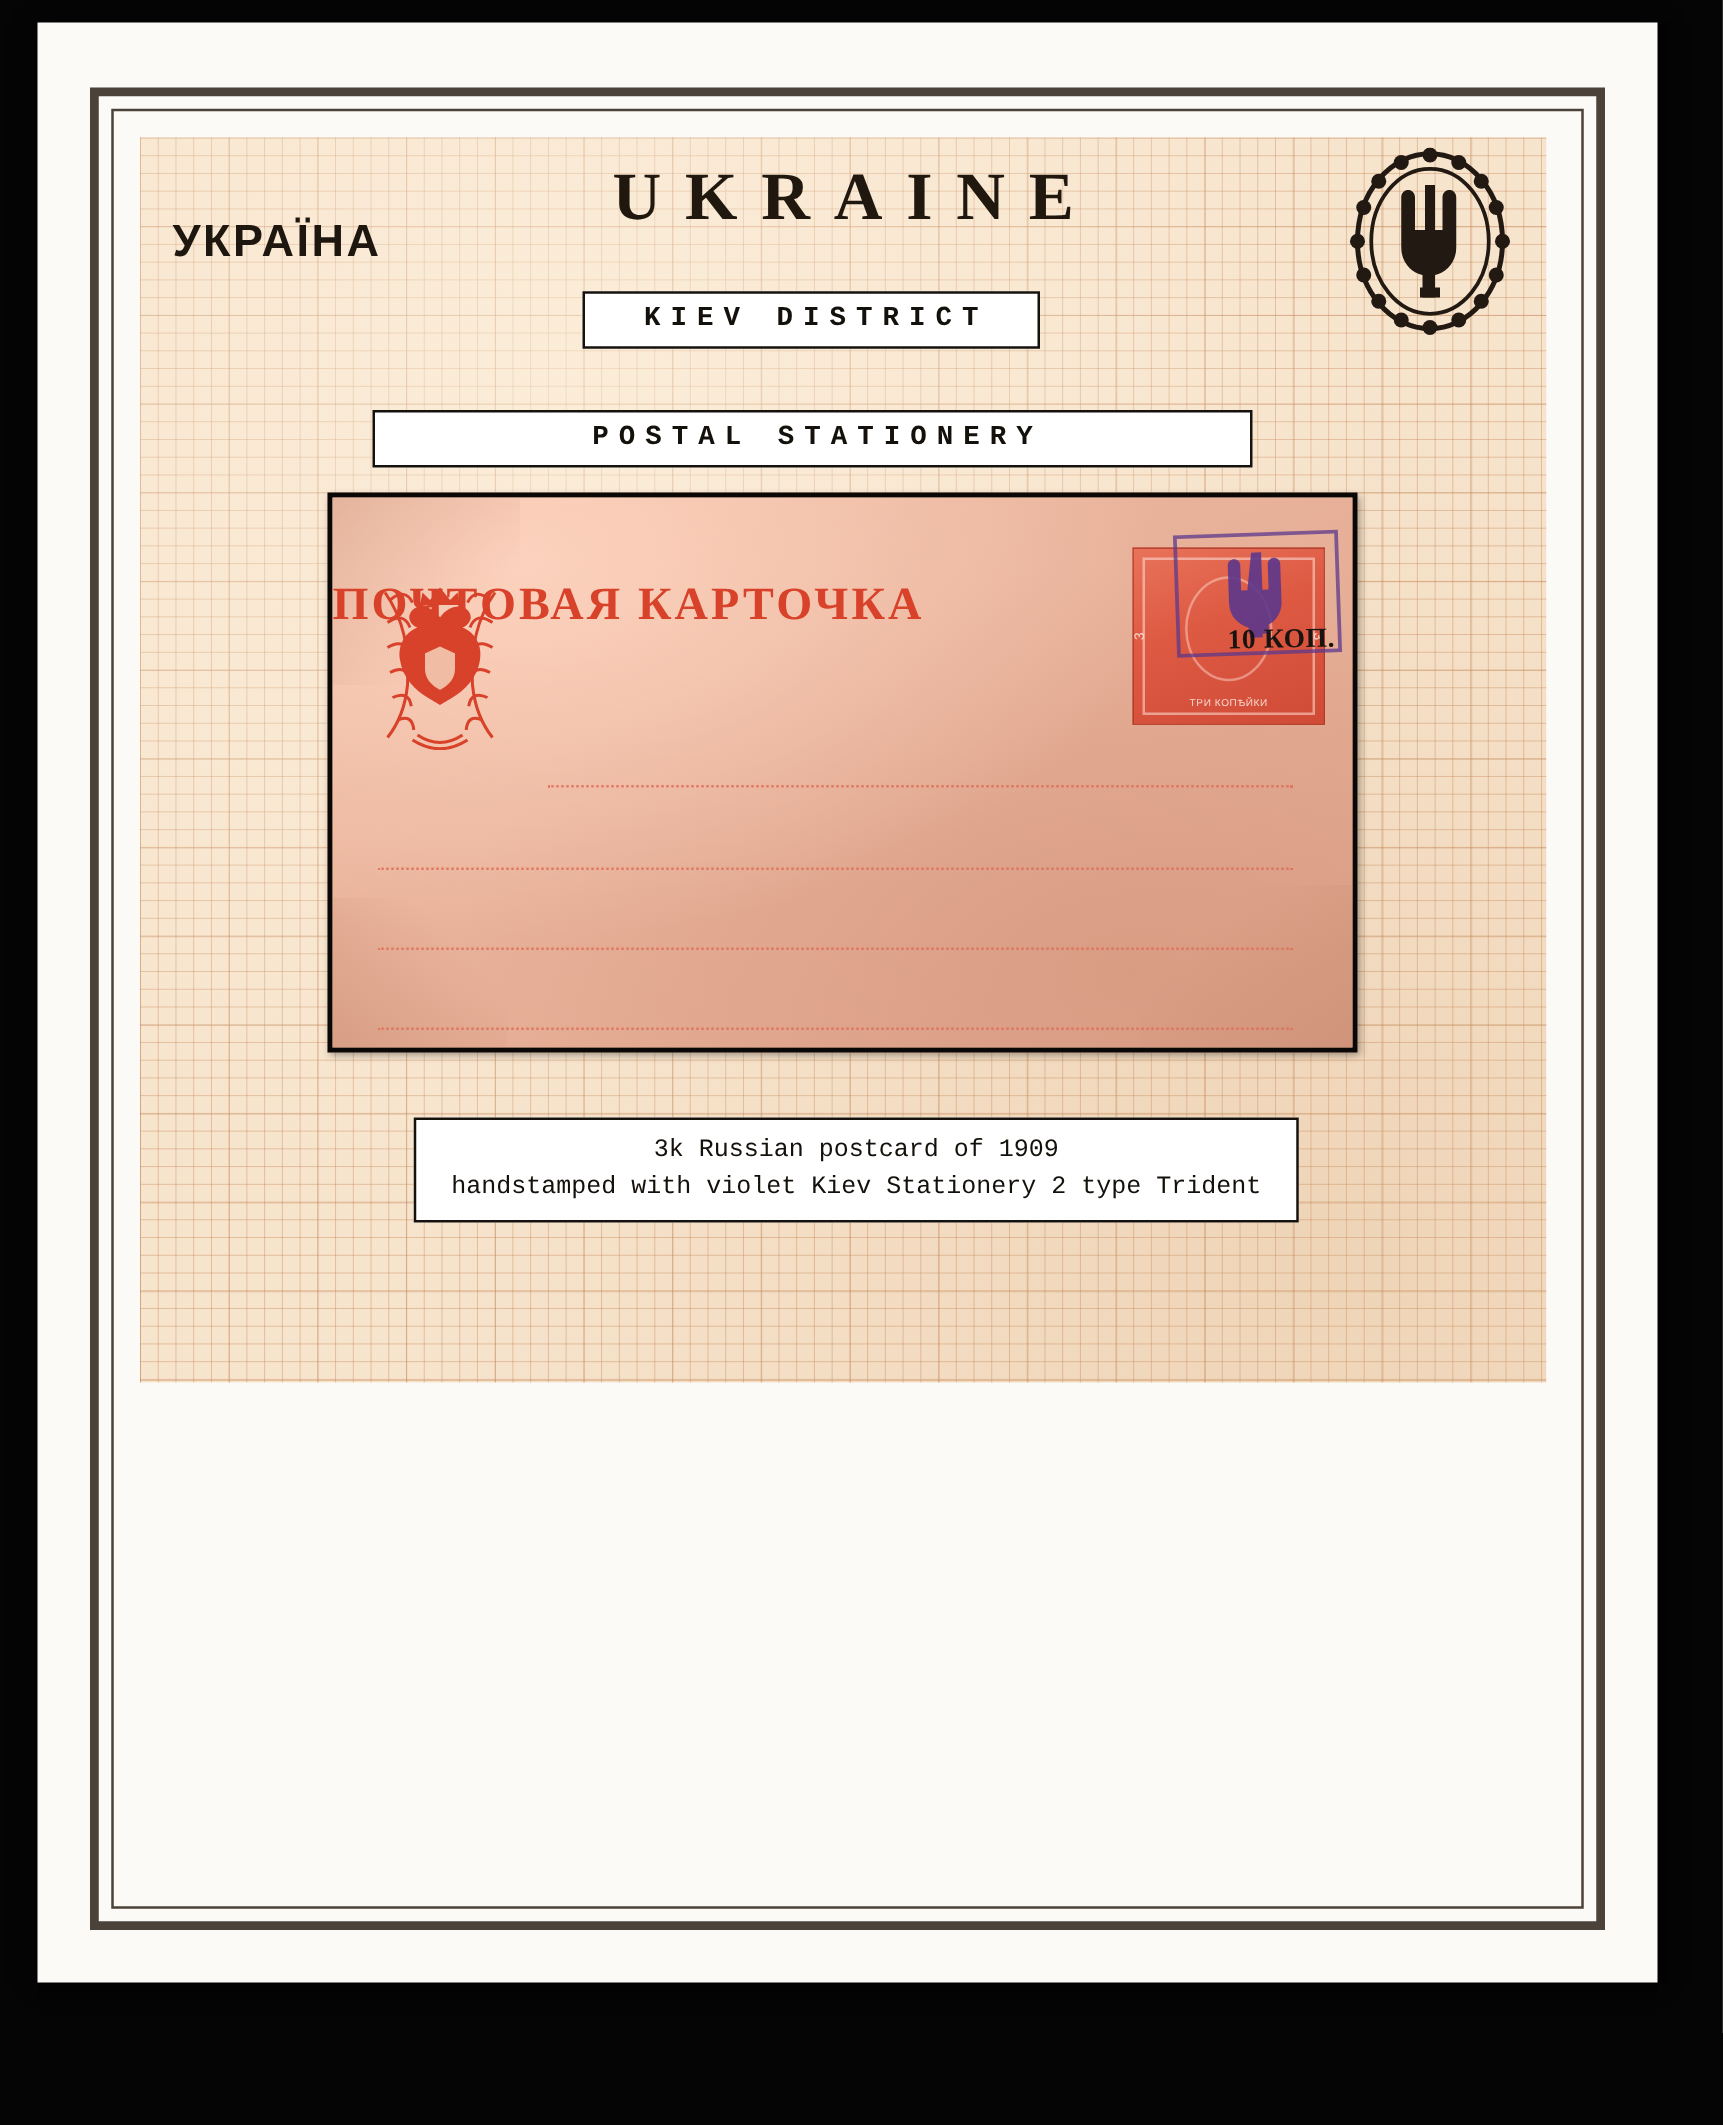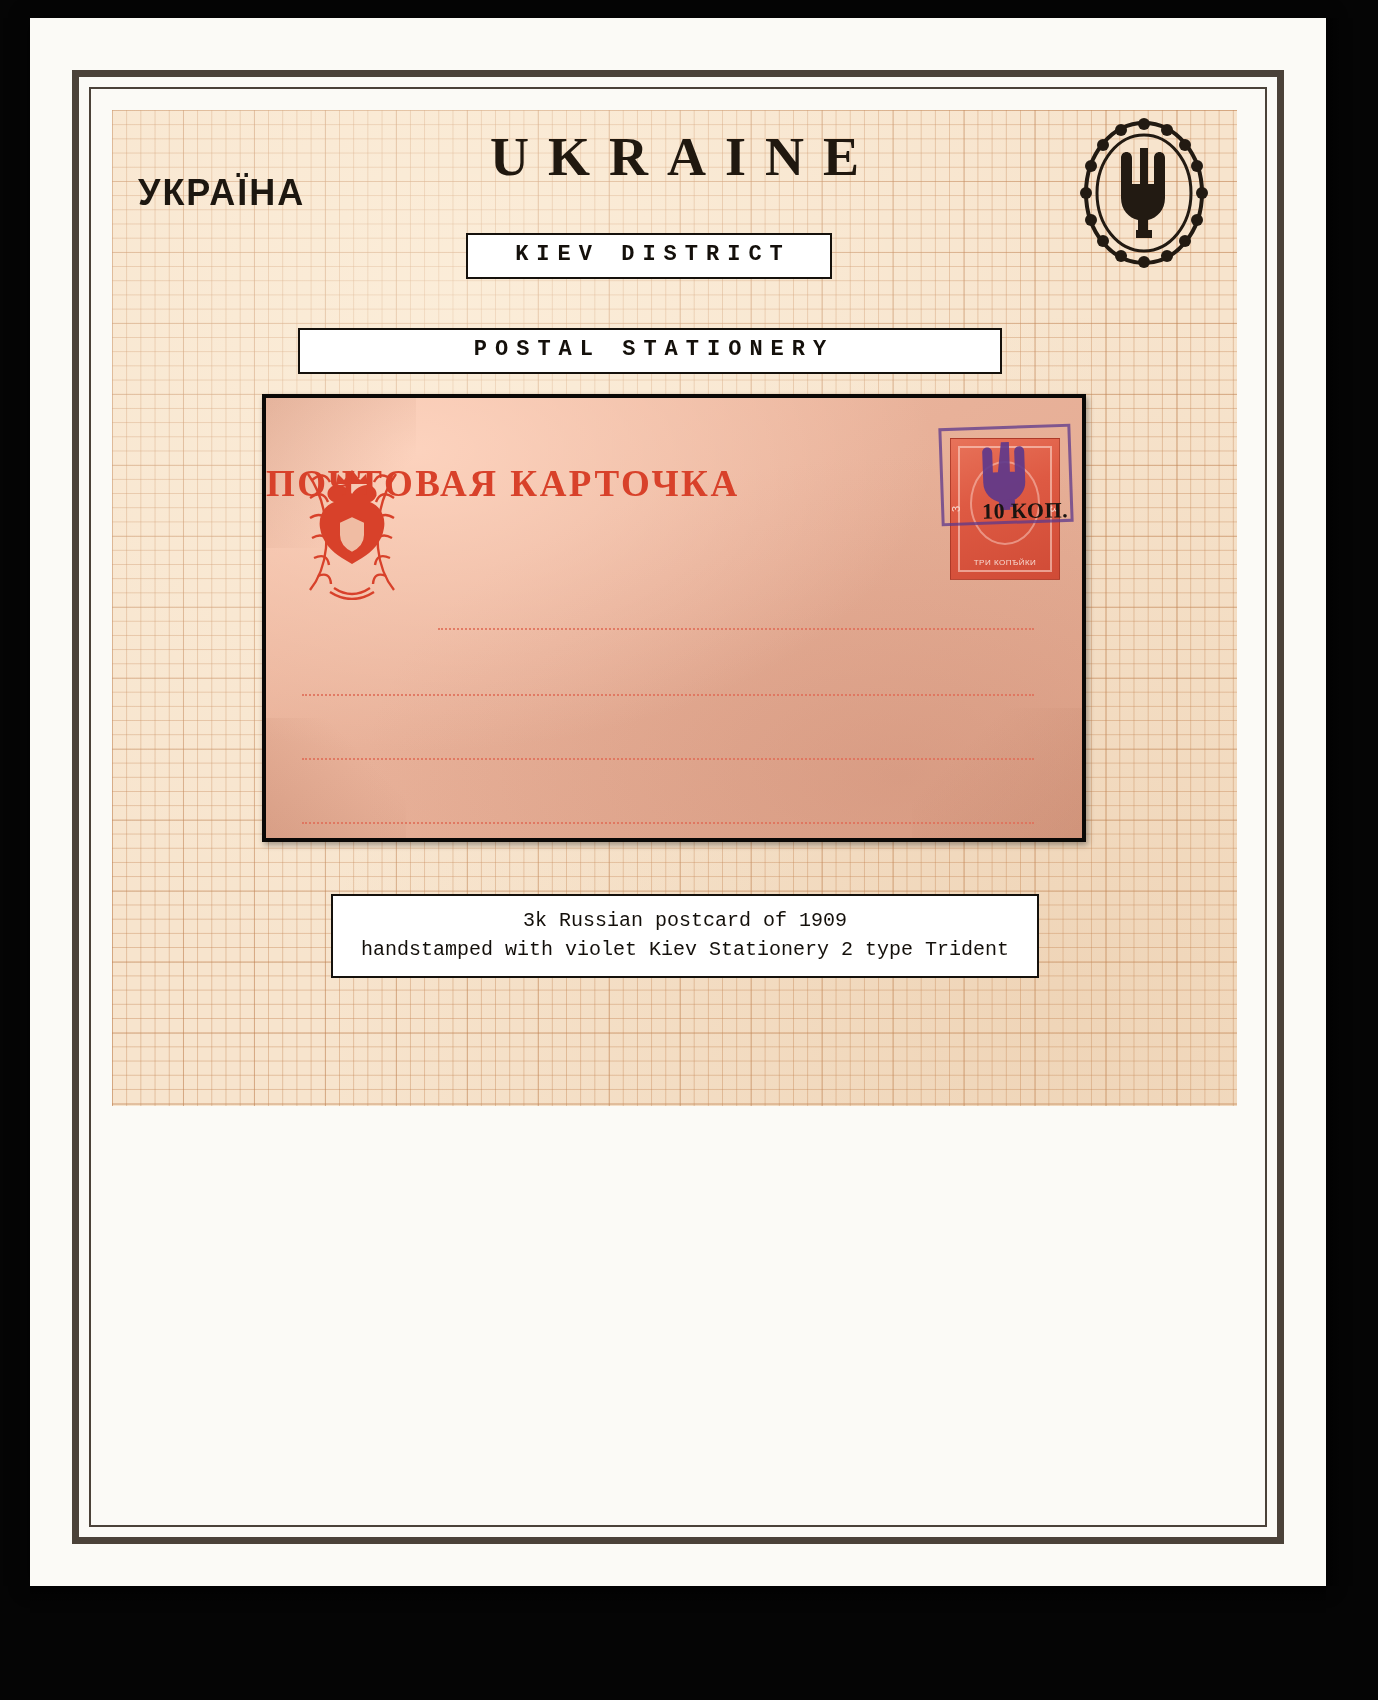--- a/index.html
+++ b/index.html
@@ -199,20 +199,21 @@
 
   
   #stamp-imprint {
     position: absolute;
     right: 22px;
     top: 40px;
     width: 108px;
     height: 140px;
     background: linear-gradient(160deg, #e8735a 0%, #de5a43 40%, #d04b36 100%);
     border: 1px solid rgba(150,45,30,0.6);
+    padding-left: 44px;
   }
   #stamp-imprint .inner-frame {
     position: absolute;
     inset: 7px;
     border: 2px solid rgba(255,225,215,0.55);
   }
   #stamp-imprint .oval {
     position: absolute;
     left: 50%;
     top: 46%;

